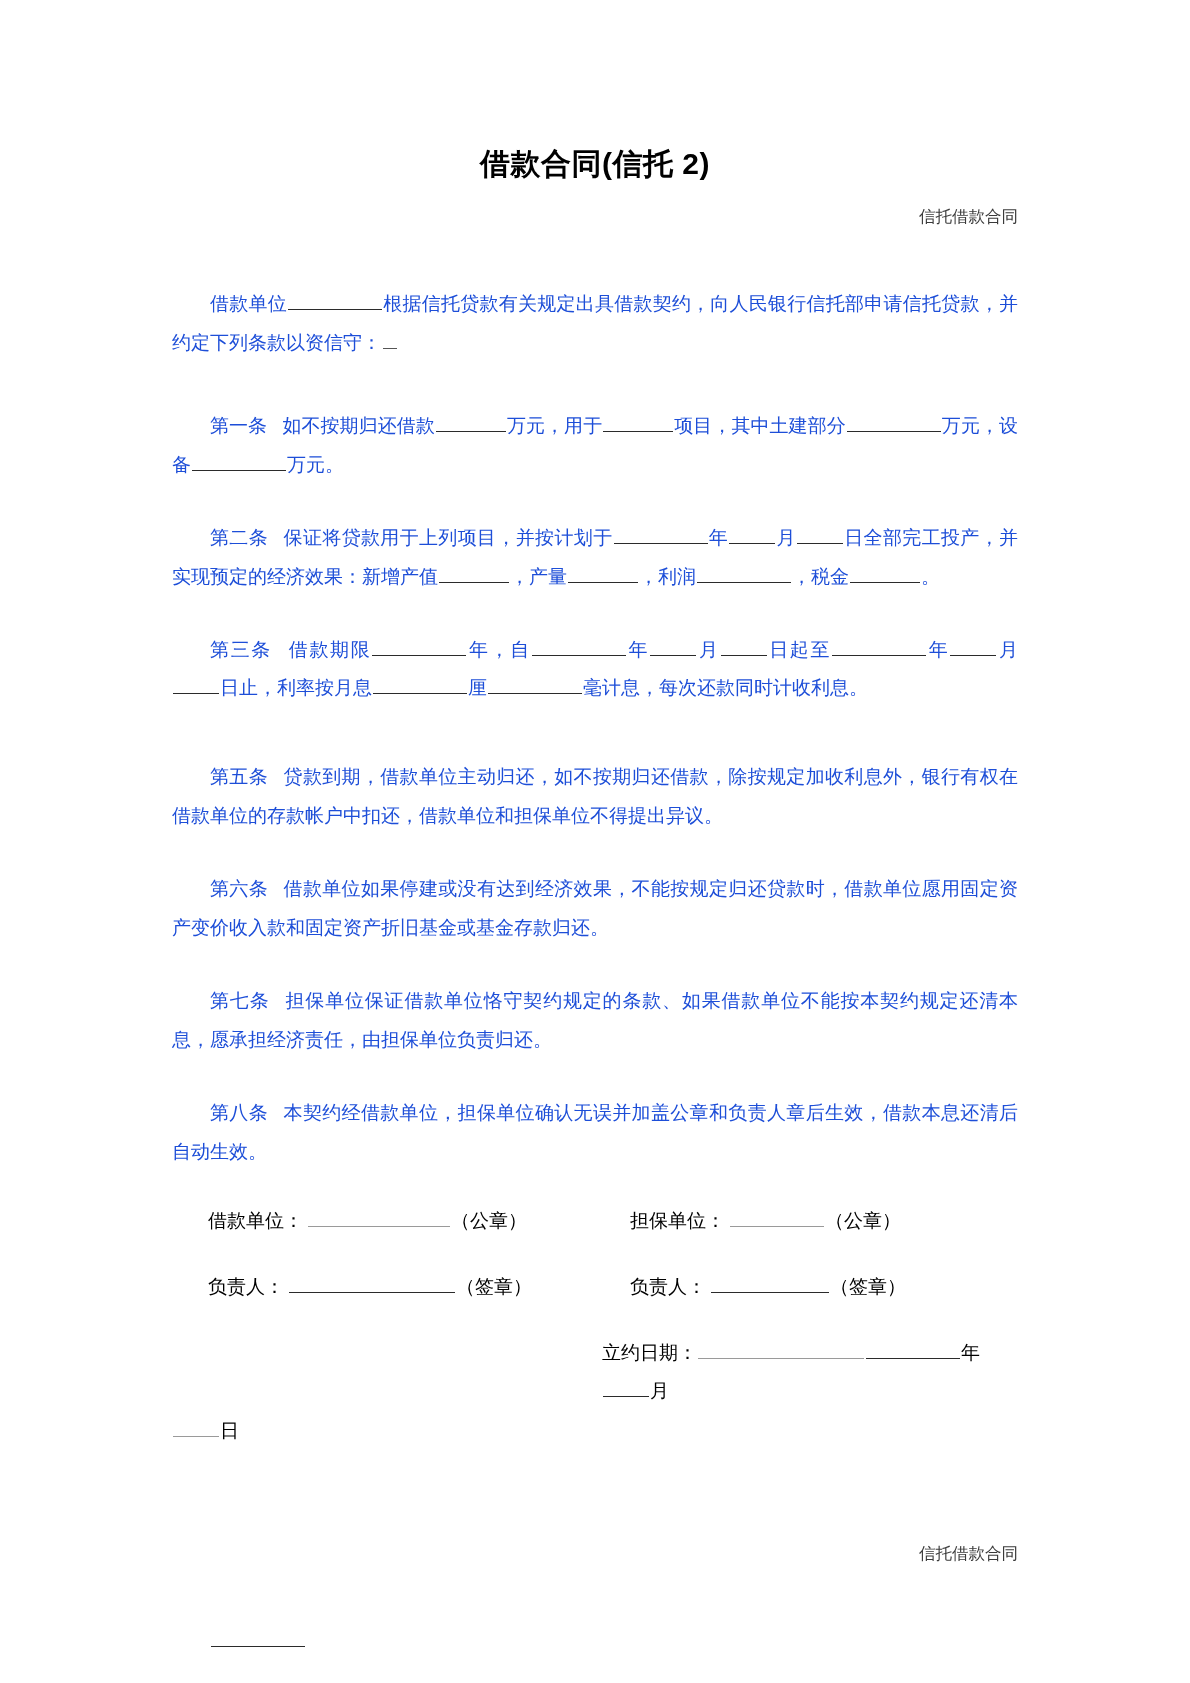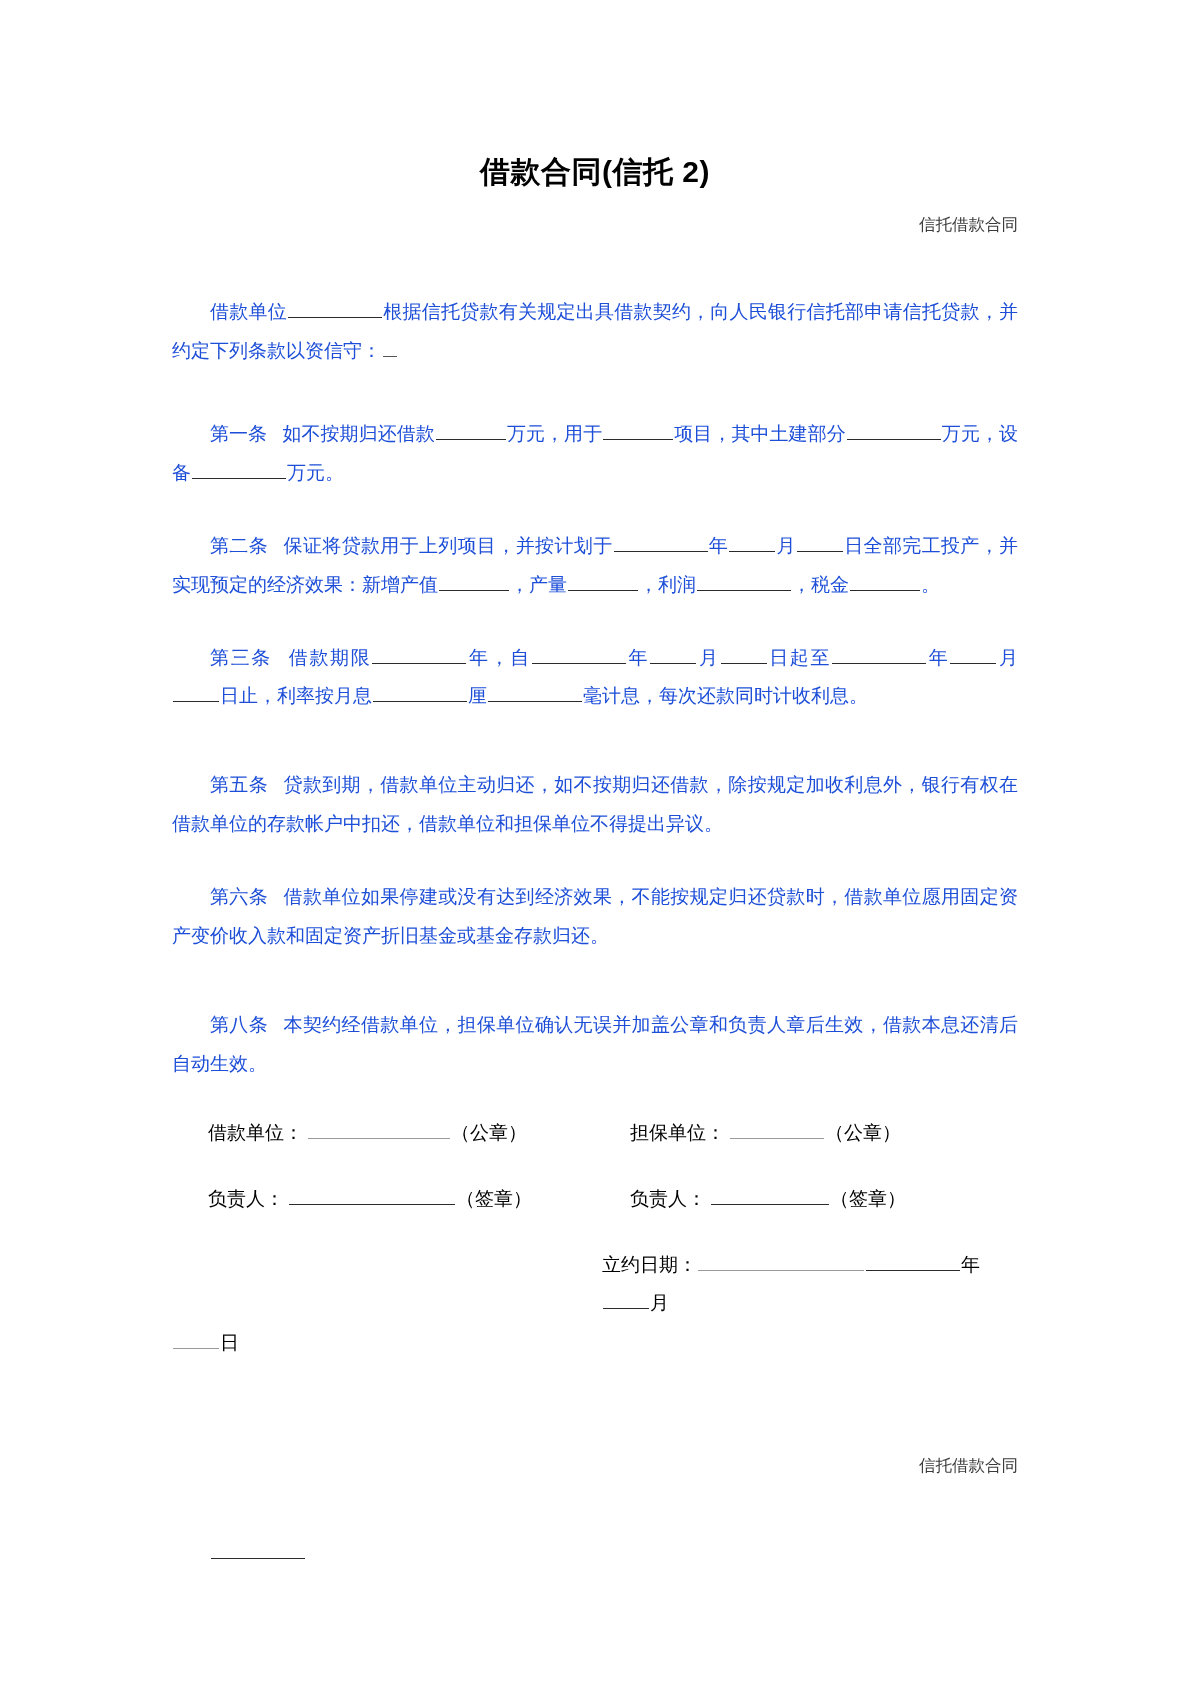--- a/index.html
+++ b/index.html
@@ -30,21 +30,21 @@
     padding-top: 140px;
   }
 
   
   .doc-title {
     font-family: "Liberation Sans", "DejaVu Sans", sans-serif;
     font-weight: 700;
     font-size: 30px;
     line-height: 1.35;
     text-align: center;
-    margin: 12px 0 18px 0;
+    margin: 4px 0 18px 0;
     letter-spacing: 0.5px;
     color: #000;
   }
 
   
   .section-heading {
     font-family: "Liberation Sans", "DejaVu Sans", sans-serif;
     font-size: 16.5px;
     line-height: 1.6;
     color: #3a3a3a;
@@ -176,20 +176,21 @@
     <div class="gap-xs"></div>
 
     <p class="para"><span class="art-label">第五条</span>&nbsp;<span>贷款到期，借款单位主动归还，如不按期归还借款，除按规定加收利息外，银行有权在借款单位的存款帐户中扣还，借款单位和担保单位不得提出异议。</span></p>
 
     <div class="gap-xs"></div>
 
     <p class="para"><span class="art-label">第六条</span>&nbsp;<span>借款单位如果停建或没有达到经济效果，不能按规定归还贷款时，借款单位愿用固定资产变价收入款和固定资产折旧基金或基金存款归还。</span></p>
 
     <div class="gap-xs"></div>
 
+    <p class="para"><span class="art-label">第七条</span>&nbsp;<span>担保单位保证借款单位恪守契约规定的条款、如果借款单位不能按本契约规定还清本息，愿承担经济责任，由担保单位负责归还。</span></p>
 
     <div class="gap-xs"></div>
 
     <p class="para"><span class="art-label">第八条</span>&nbsp;<span>本契约经借款单位，担保单位确认无误并加盖公章和负责人章后生效，借款本息还清后自动生效。</span></p>
 
     <div class="sig-block">
 
       <div class="sig-row">
         <div class="sig-col left">
           <span class="sig-label">借款单位：</span>

